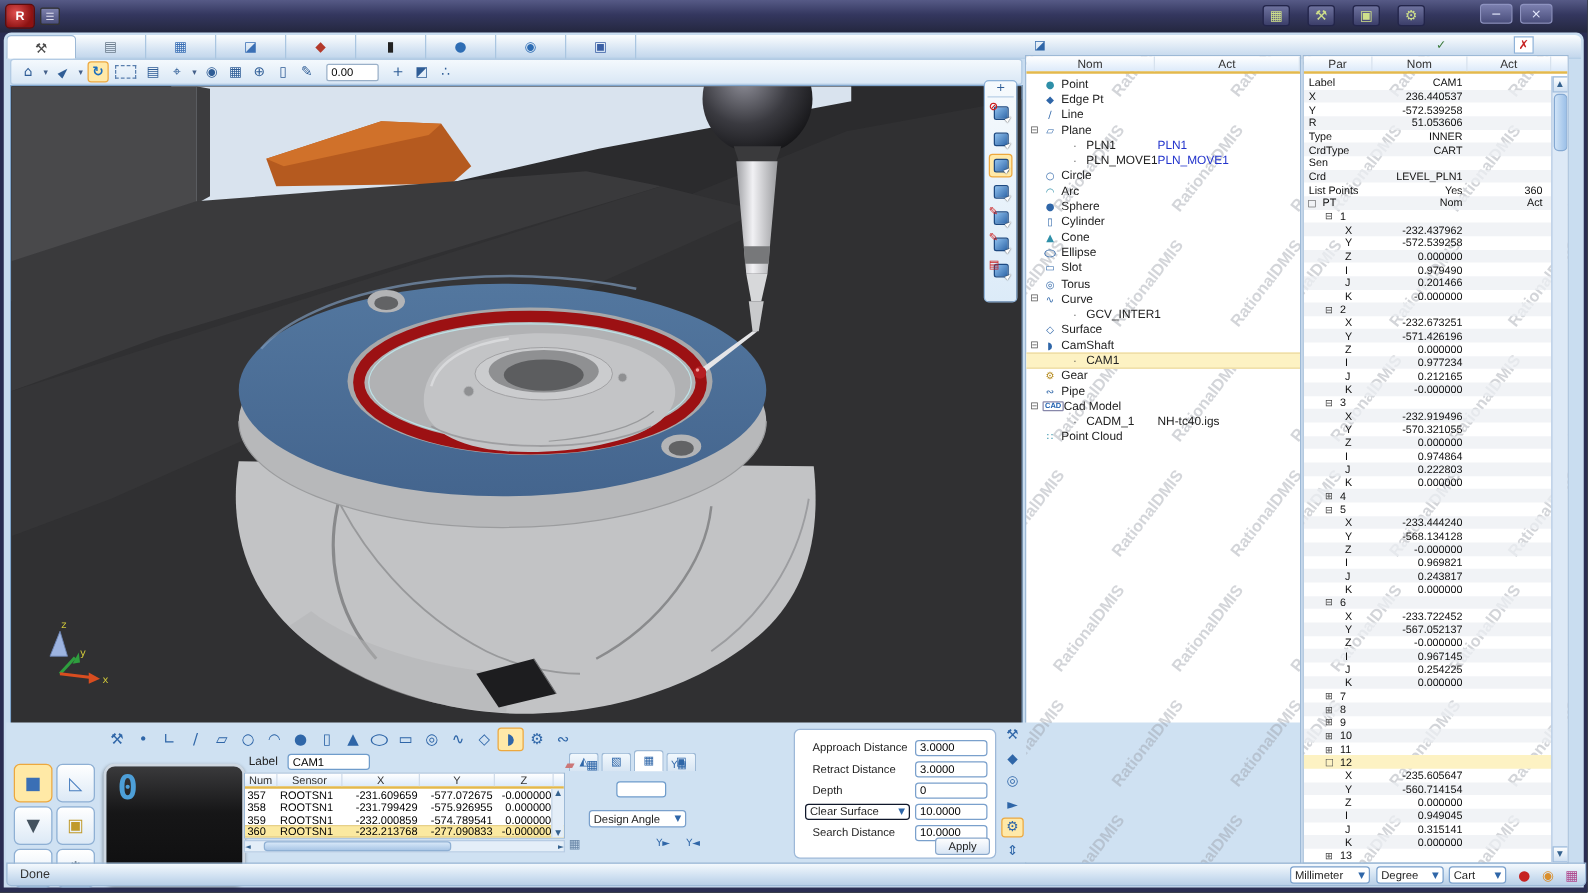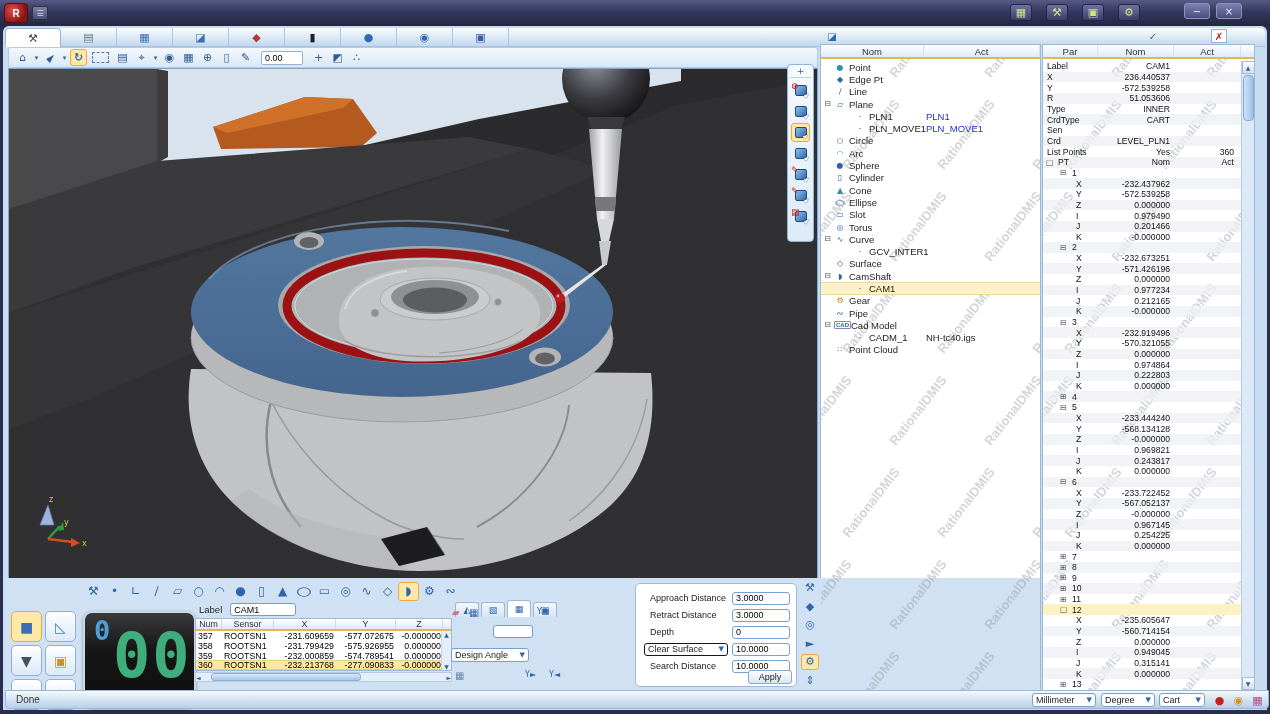--- a/index.html
+++ b/index.html
@@ -103,21 +103,21 @@
   .num-r{text-align:right;}
   #mt-vscroll{position:absolute;right:0;top:12px;width:10px;bottom:0;border-left:1px solid #c6d6e8;background:#e4eef8;display:flex;flex-direction:column;justify-content:space-between;align-items:center;}
   #mt-hscroll{position:absolute;left:190px;top:94px;width:257px;height:10px;background:#e4eef8;border:1px solid #b7cce4;display:flex;align-items:center;}
   #mt-hthumb{height:8px;width:150px;margin-left:10px;background:linear-gradient(#d7e7f8,#a9c6e6);border:1px solid #8fb0d4;border-radius:3px;}
   .tinyarrow{font-size:6px;color:#35628f;}
   
   .modetab{position:absolute;top:24px;width:24px;height:15px;background:linear-gradient(#f2f8fd,#d7e5f3);border:1px solid #9db9d6;border-bottom:none;border-radius:3px 3px 0 0;display:flex;align-items:center;justify-content:center;font-size:9px;color:#2f66a8;}
   .modetab.active{background:#fff;height:17px;top:22px;}
   .toolic{position:absolute;font-size:10px;color:#2f66a8;display:flex;align-items:center;justify-content:center;}
   #ang-input{position:absolute;left:488px;top:47px;width:40px;height:13px;border:1px solid #6f9ccb;border-radius:3px;font-size:9px;padding:0 2px;}
-  #design-angle{position:absolute;left:446px;top:70px;width:78px;height:14px;background:#fff;border:1px solid #7aa0cc;border-radius:3px;font-size:9px;color:#222;display:flex;align-items:center;justify-content:space-between;padding:0 3px;}
+  #design-angle{position:absolute;left:466px;top:70px;width:78px;height:14px;background:#fff;border:1px solid #7aa0cc;border-radius:3px;font-size:9px;color:#222;display:flex;align-items:center;justify-content:space-between;padding:0 3px;}
   #design-angle .dd{color:#2f66a8;font-size:7px;}
   
   #probeform{position:absolute;left:630px;top:5px;width:162px;height:104px;background:#fff;border:1px solid #9db8d8;border-radius:5px;}
   .pf-row{position:absolute;left:0;width:100%;height:14px;display:flex;align-items:center;font-size:9px;color:#222;}
   .pf-row .pf-label{margin-left:14px;width:80px;}
   .pf-dd{margin-left:8px;width:84px;height:13px;background:#fff;border:1px solid #0f172a;border-radius:3px;display:flex;align-items:center;justify-content:space-between;padding:0 3px;}
   .pf-dd .dd{color:#2f66a8;font-size:7px;}
   .pf-input{position:absolute;left:96px;width:58px;height:13px;border:1px solid #7aa0cc;border-radius:3px;font-size:9px;padding:0 3px;}
   #apply-btn{position:absolute;left:112px;top:86px;width:44px;height:14px;background:linear-gradient(#fdfdfe,#d9e6f5);border:1px solid #89a8cc;border-radius:3px;font-size:9px;color:#222;display:flex;align-items:center;justify-content:center;}
   
@@ -966,21 +966,20 @@
           <div class="lbtn gl active" style="left: 6px; top: 33px; color: rgb(58, 111, 181);">■</div>
           <div class="lbtn gl" style="left: 40px; top: 33px; color: rgb(74, 127, 192);">◺</div>
           <div class="lbtn gl" style="left: 6px; top: 67px; color: rgb(68, 82, 95);">▼</div>
           <div class="lbtn gl" style="left: 40px; top: 67px; color: rgb(192, 154, 42);">▣</div>
           <div class="lbtn gl" style="left: 6px; top: 101px; color: rgb(46, 158, 62);">⊿</div>
           <div class="lbtn gl" style="left: 40px; top: 101px; color: rgb(90, 107, 124);">⚙</div>
         </div>
 
       <div id="counter">
         <span id="cnt-small">0</span>
-        <span id="cnt-large">00</span>
       </div>
 
       <div id="geomBar">
           <div class="gbi gl">⚒</div>
           <div class="gbi gl">•</div>
           <div class="gbi gl">∟</div>
           <div class="gbi gl">∕</div>
           <div class="gbi gl">▱</div>
           <div class="gbi gl">○</div>
           <div class="gbi gl">◠</div>

